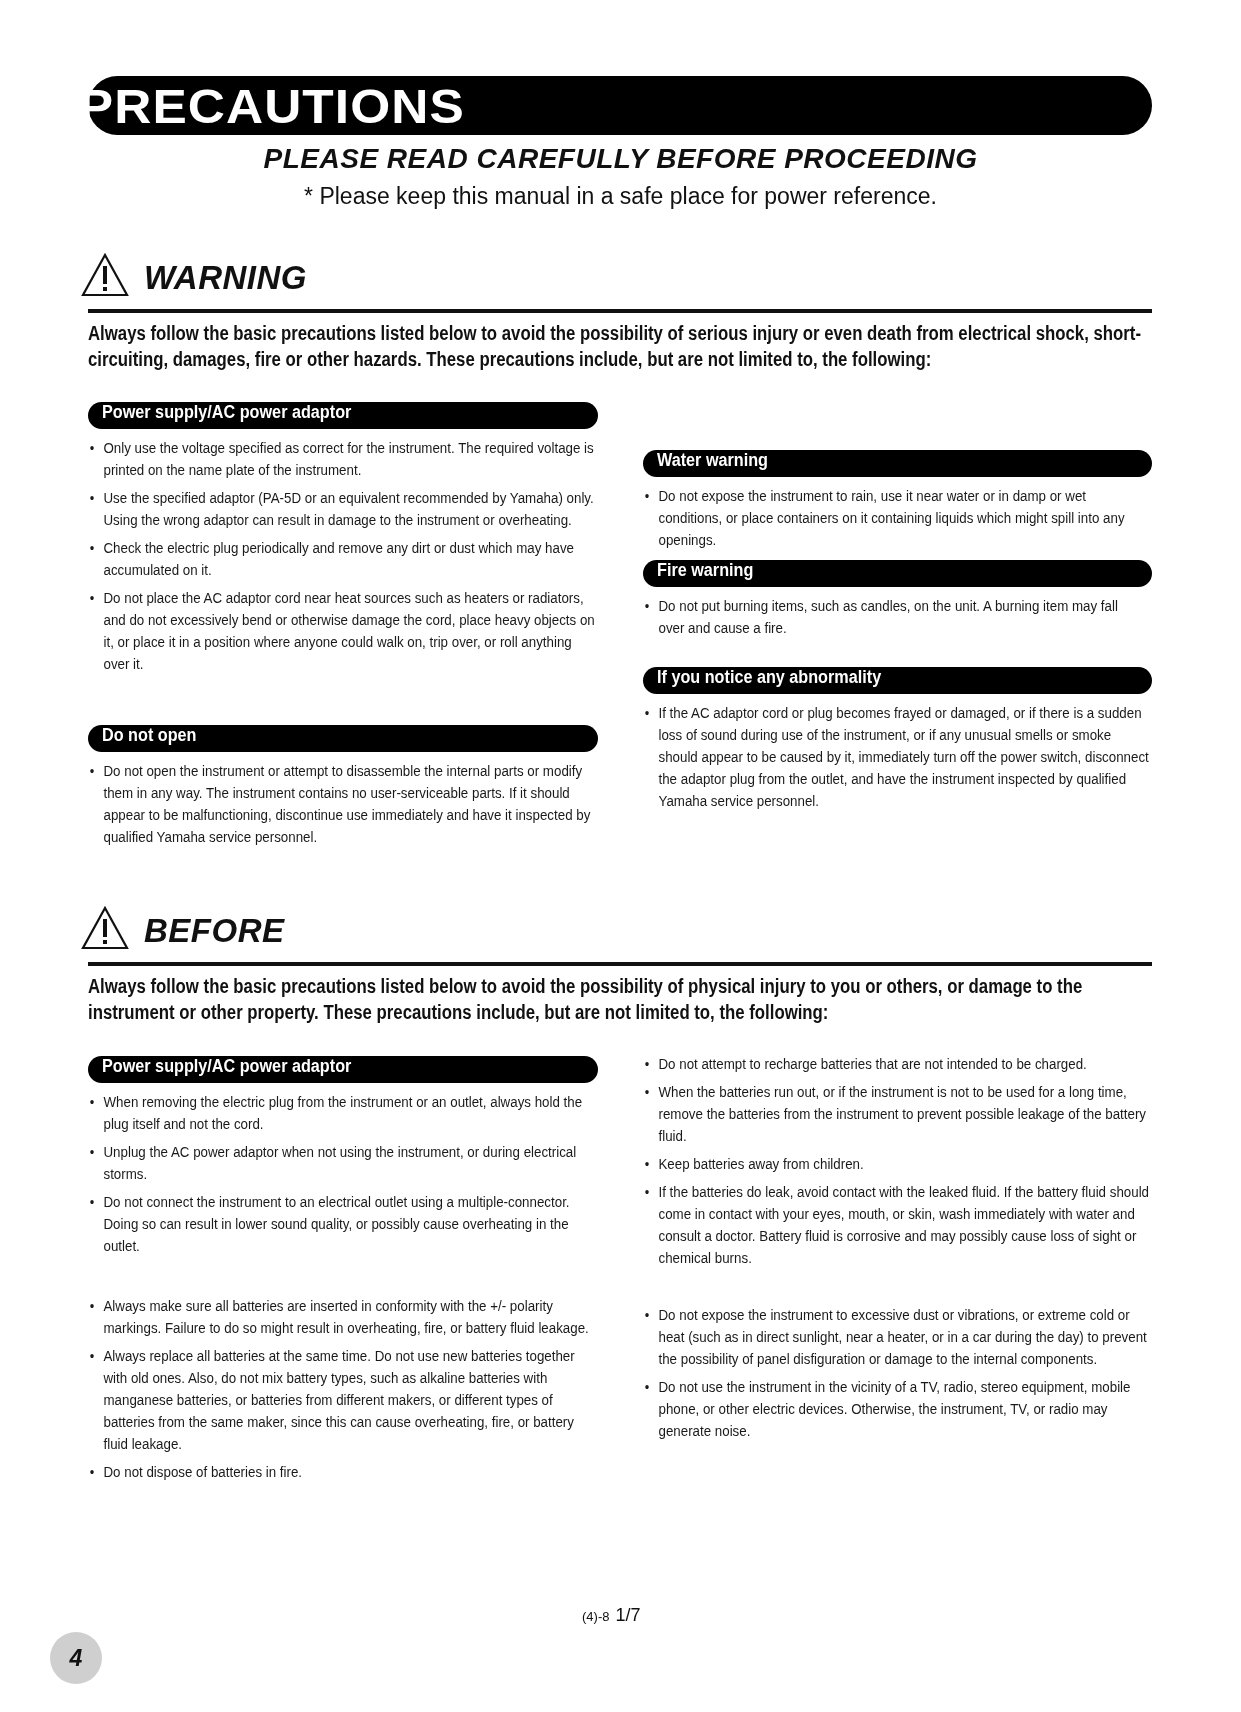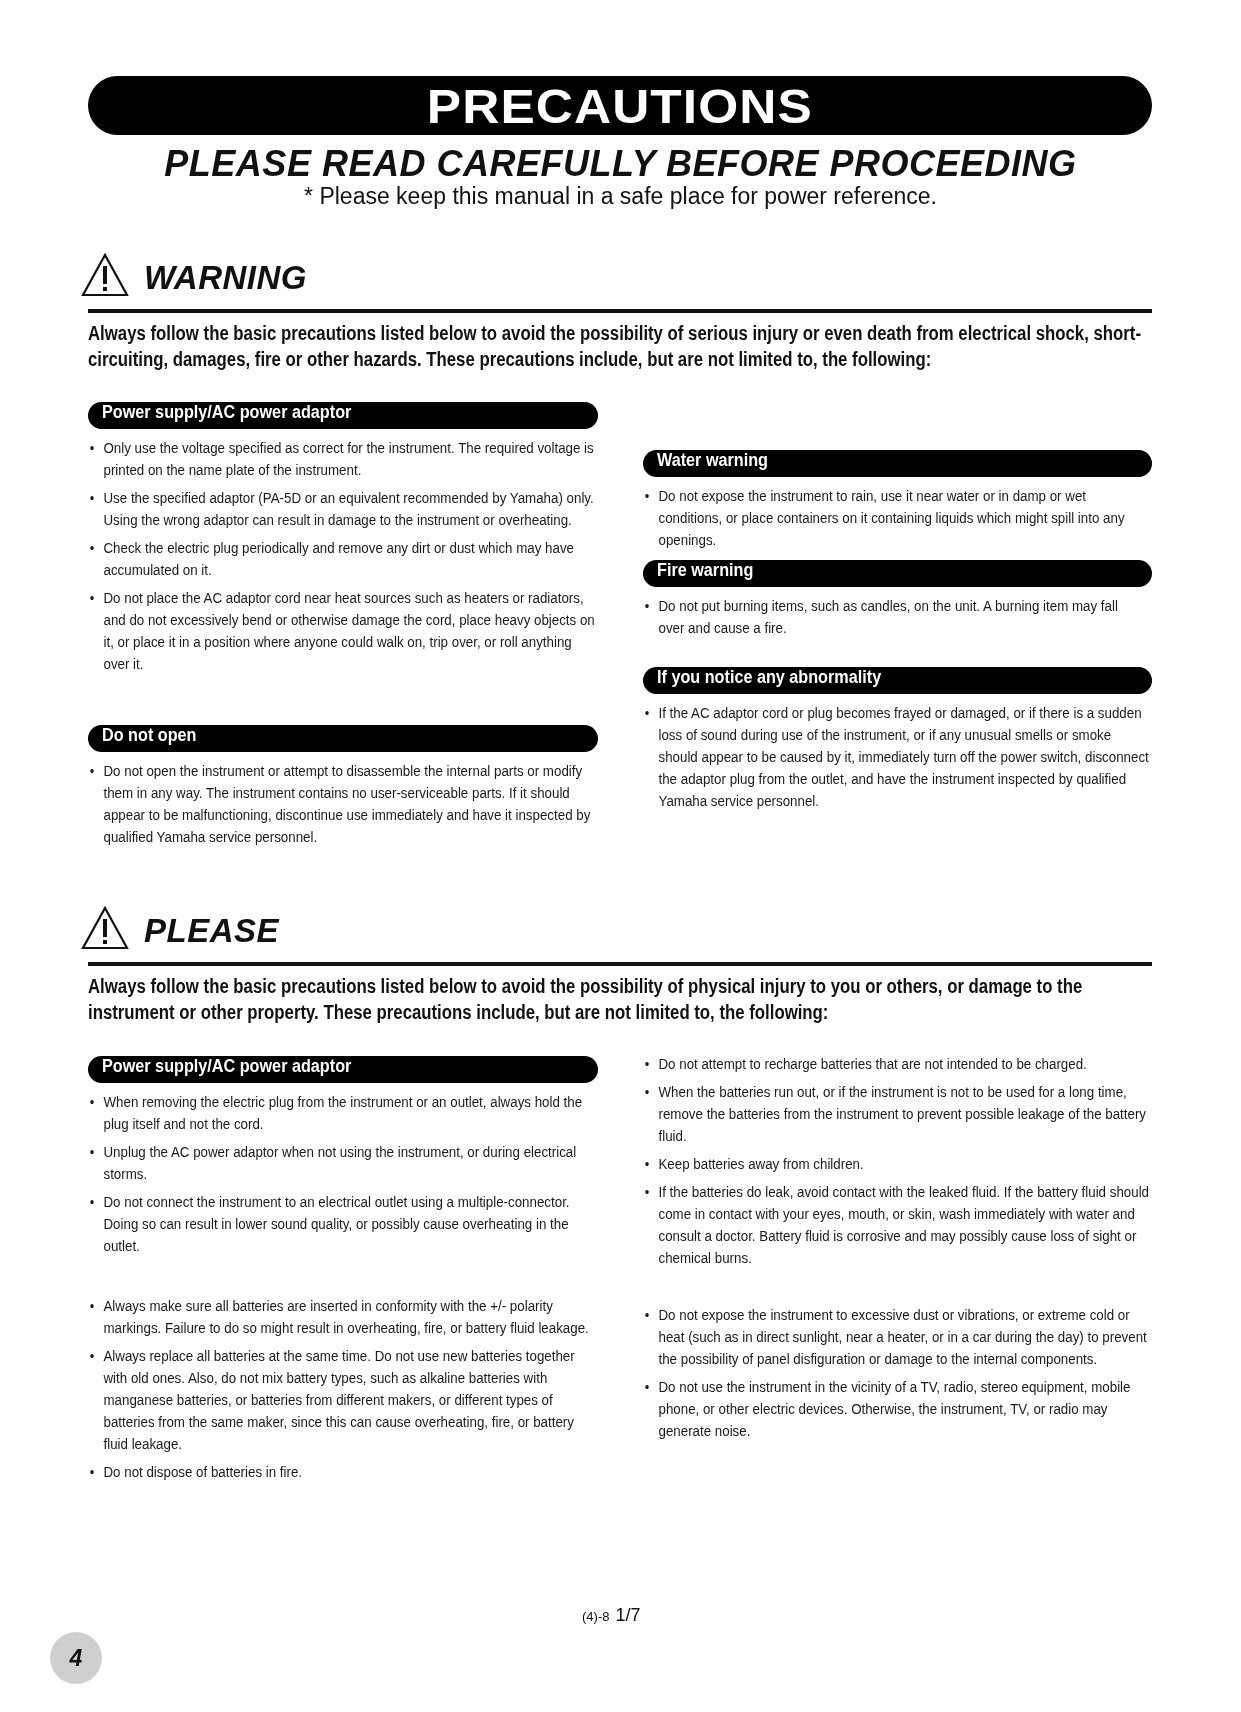--- a/index.html
+++ b/index.html
@@ -1,22 +1,22 @@
 <!DOCTYPE html>
 <html><head>
 <meta charset="utf-8">
 <style>
   html, body { margin: 0; padding: 0; background: #ffffff; }
   body { width: 1241px; height: 1712px; position: relative; overflow: hidden; color: #111; font-family: "Liberation Sans", sans-serif; }
   .abs { position: absolute; }
 
-  .title-bar { left: 88px; top: 76px; width: 1064px; height: 59px; background: #000; border-radius: 30px; display: flex; align-items: center; justify-content: center; }
+  .title-bar { left: 88px; top: 76px; width: 1064px; height: 59px; background: #000; border-radius: 30px; display: flex; align-items: center; }
   .title-bar span { color: #fff; font-family: "Liberation Sans", sans-serif; font-weight: 700; font-size: 49px; letter-spacing: 1px; transform: scaleX(1.05); }
 
-  .subtitle { left: 0; width: 1241px; top: 143px; text-align: center; font-weight: 700; font-style: italic; font-size: 36px; letter-spacing: 0.5px; }
+  .subtitle { left: 0; width: 1241px; top: 143px; text-align: center; font-weight: 700; font-style: italic; font-size: 28px; letter-spacing: 0.5px; }
   .keep { left: 0; width: 1241px; top: 183px; text-align: center; font-size: 23px; color: #111; }
 
   .sec-head { left: 80px; width: 1064px; display: flex; align-items: flex-end; }
   .sec-head .icon { width: 50px; height: 46px; margin-right: 14px; }
   .sec-head .label { font-weight: 700; font-style: italic; font-size: 33px; line-height: 1; padding-bottom: 4px; letter-spacing: 0.5px; }
   .rule { left: 88px; width: 1064px; height: 4px; background: #111; }
 
   .intro { left: 88px; width: 1070px; font-weight: 700; font-size: 19.5px; line-height: 26px; transform-origin: left top; transform: scaleX(0.86); width: 1240px; }
 
   .pill { height: 27px; background: #000; border-radius: 14px; color: #fff; font-weight: 700; font-size: 18px; display: flex; align-items: flex-start; padding-left: 14px; box-sizing: border-box; }
@@ -106,21 +106,21 @@
     </ul>
   </div>
 </div>
 
 <div class="abs sec-head" style="top:905px;">
   <svg class="icon" viewBox="0 0 50 46">
     <polygon points="25,3 47,43 3,43" fill="none" stroke="#111" stroke-width="2.2" stroke-linejoin="miter"></polygon>
     <rect x="23" y="14" width="4" height="18" fill="#111"></rect>
     <rect x="23" y="35" width="4" height="4" fill="#111"></rect>
   </svg>
-  <span class="label">PLEASE</span>
+  <span class="label">BEFORE</span>
 </div>
 <div class="abs rule" style="top:962px;"></div>
 <div class="abs intro" style="top:973px;">Always follow the basic precautions listed below to avoid the possibility of physical injury to you or others, or damage to the instrument or other property. These precautions include, but are not limited to, the following:</div>
 
 <div class="abs" style="left:88px; top:1056px; width:510px;">
   <div class="pill">
       <span>Power supply/AC power adaptor</span>
     </div>
   <div class="col-text" style="width:593px; margin-top:8px;">
     <ul class="items">

